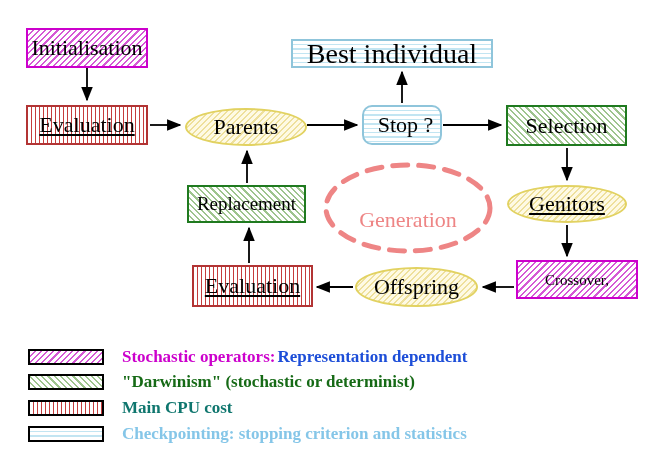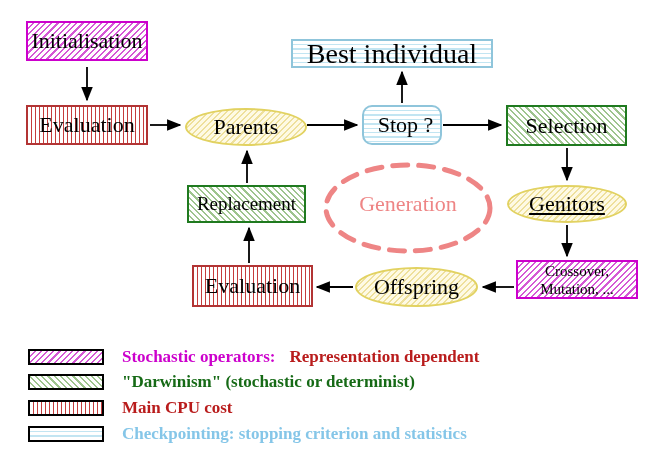--- a/index.html
+++ b/index.html
@@ -12,38 +12,38 @@
     position:absolute;z-index:2;box-sizing:border-box;
     display:flex;align-items:center;justify-content:center;text-align:center;
     color:#000;font-size:22px;line-height:1.05;
   }
   .rect{border:2px solid;}
   .ellipse{border:2px solid;border-radius:50%;}
   
   .hatch-magenta{border-color:#cc00cc;background:repeating-linear-gradient(135deg,#ffffff 0 2.9px,#d558d5 2.9px 4.4px);}
   .hatch-green{border-color:#1f7a1f;background:repeating-linear-gradient(45deg,#ffffff 0 2.9px,#9ec48e 2.9px 4.4px);}
   .hatch-yellow{border-color:#e2d261;background:repeating-linear-gradient(135deg,#fefae4 0 2.8px,#eee09c 2.8px 4.3px);}
-  .stripes-red{border-color:#b23434;background:repeating-linear-gradient(90deg,#ffffff 0 2.6px,#c53c3c 2.6px 4px);}
+  .stripes-red{border-color:#b23434;background:repeating-linear-gradient(90deg,#ffffff 0 2.6px,#c53c3c 2.6px 4px);text-decoration:underline;}
   .lines-cyan{border-color:#8fc5db;background:repeating-linear-gradient(180deg,#ffffff 0 3px,#c2e5f2 3px 4.4px);}
   .rounded{border-radius:10px;padding-left:7px;}
   .generation-label{
     position:absolute;z-index:2;display:flex;align-items:center;justify-content:center;
     color:#ee8585;font-size:22px;
   }
   .small-label{font-size:19px;}
   .tiny-label{font-size:15px;line-height:18px;align-items:center;}
   .big-label{font-size:28px;}
   
   .legend-row{position:absolute;left:28px;z-index:2;display:flex;align-items:center;}
   .swatch{width:76px;height:16px;box-sizing:border-box;border:2px solid;flex:0 0 auto;}
   .legend-text{margin-left:18px;font-size:17px;font-weight:bold;white-space:nowrap;}
   .t-magenta{color:#cc00cc;}
-  .t-gold{color:#b91c1c;margin-left:14px;}
+  .t-gold{color:#1d4ed8;margin-left:2px;}
   .t-green{color:#166a16;}
-  .t-red{color:#b91c1c;}
+  .t-red{color:#0f766e;}
   .t-cyan{color:#85c6e8;}
 </style>
 </head>
 <body>
 
 <div class="canvas">
 
   <svg class="overlay" viewBox="0 0 662 471">
     <defs>
       <marker id="ah" viewBox="0 0 10 8" refX="9" refY="4" markerWidth="8" markerHeight="6.4" orient="auto">
@@ -59,21 +59,21 @@
       <line x1="443" y1="125" x2="501" y2="125" marker-end="url(#ah)"></line>
       <line x1="567" y1="148" x2="567" y2="180" marker-end="url(#ah)"></line>
       <line x1="567" y1="225" x2="567" y2="256" marker-end="url(#ah)"></line>
       <line x1="514" y1="287" x2="483" y2="287" marker-end="url(#ah)"></line>
       <line x1="353" y1="287" x2="317" y2="287" marker-end="url(#ah)"></line>
       <line x1="249" y1="263" x2="249" y2="228" marker-end="url(#ah)"></line>
       <line x1="247" y1="183" x2="247" y2="151" marker-end="url(#ah)"></line>
     </g>
   </svg>
 
-  <div class="node rect hatch-magenta" style="left:26px;top:21px;width:122px;height:40px;">
+  <div class="node rect hatch-magenta" style="left:26px;top:28px;width:122px;height:40px;">
     <span>Initialisation</span>
   </div>
 
   <div class="node rect stripes-red" style="left:26px;top:105px;width:122px;height:40px;">
     <span>Evaluation</span>
   </div>
 
   <div class="node ellipse hatch-yellow" style="left:185px;top:108px;width:122px;height:38px;">
     <span>Parents</span>
   </div>
@@ -87,39 +87,38 @@
   </div>
 
   <div class="node rect hatch-green" style="left:506px;top:105px;width:121px;height:41px;">
     <span>Selection</span>
   </div>
 
   <div class="node rect hatch-green small-label" style="left:187px;top:185px;width:119px;height:38px;">
     <span>Replacement</span>
   </div>
 
-  <div class="generation-label" style="left:324px;top:160px;width:168px;height:88px;">
+  <div class="generation-label" style="left:324px;top:176px;width:168px;height:88px;">
     <span>Generation</span>
   </div>
 
   <div class="node ellipse hatch-yellow" style="left:507px;top:185px;width:120px;height:38px;text-decoration:underline;">
     <span>Genitors</span>
   </div>
 
   <div class="node rect stripes-red" style="left:192px;top:265px;width:121px;height:42px;">
     <span>Evaluation</span>
   </div>
 
   <div class="node ellipse hatch-yellow" style="left:355px;top:267px;width:123px;height:40px;">
     <span>Offspring</span>
   </div>
 
   <div class="node rect hatch-magenta tiny-label" style="left:516px;top:260px;width:122px;height:39px;flex-direction:column;">
     <span style="display:block;">Crossover,</span>
-    <span style="display:block;">Mutation, ...</span>
   </div>
 
   <div class="legend-row" style="top:347px;">
     <div class="swatch hatch-magenta"></div>
     <span class="legend-text t-magenta">Stochastic operators:</span>
     <span class="legend-text t-gold">Representation dependent</span>
   </div>
 
   <div class="legend-row" style="top:372px;">
     <div class="swatch hatch-green"></div>

